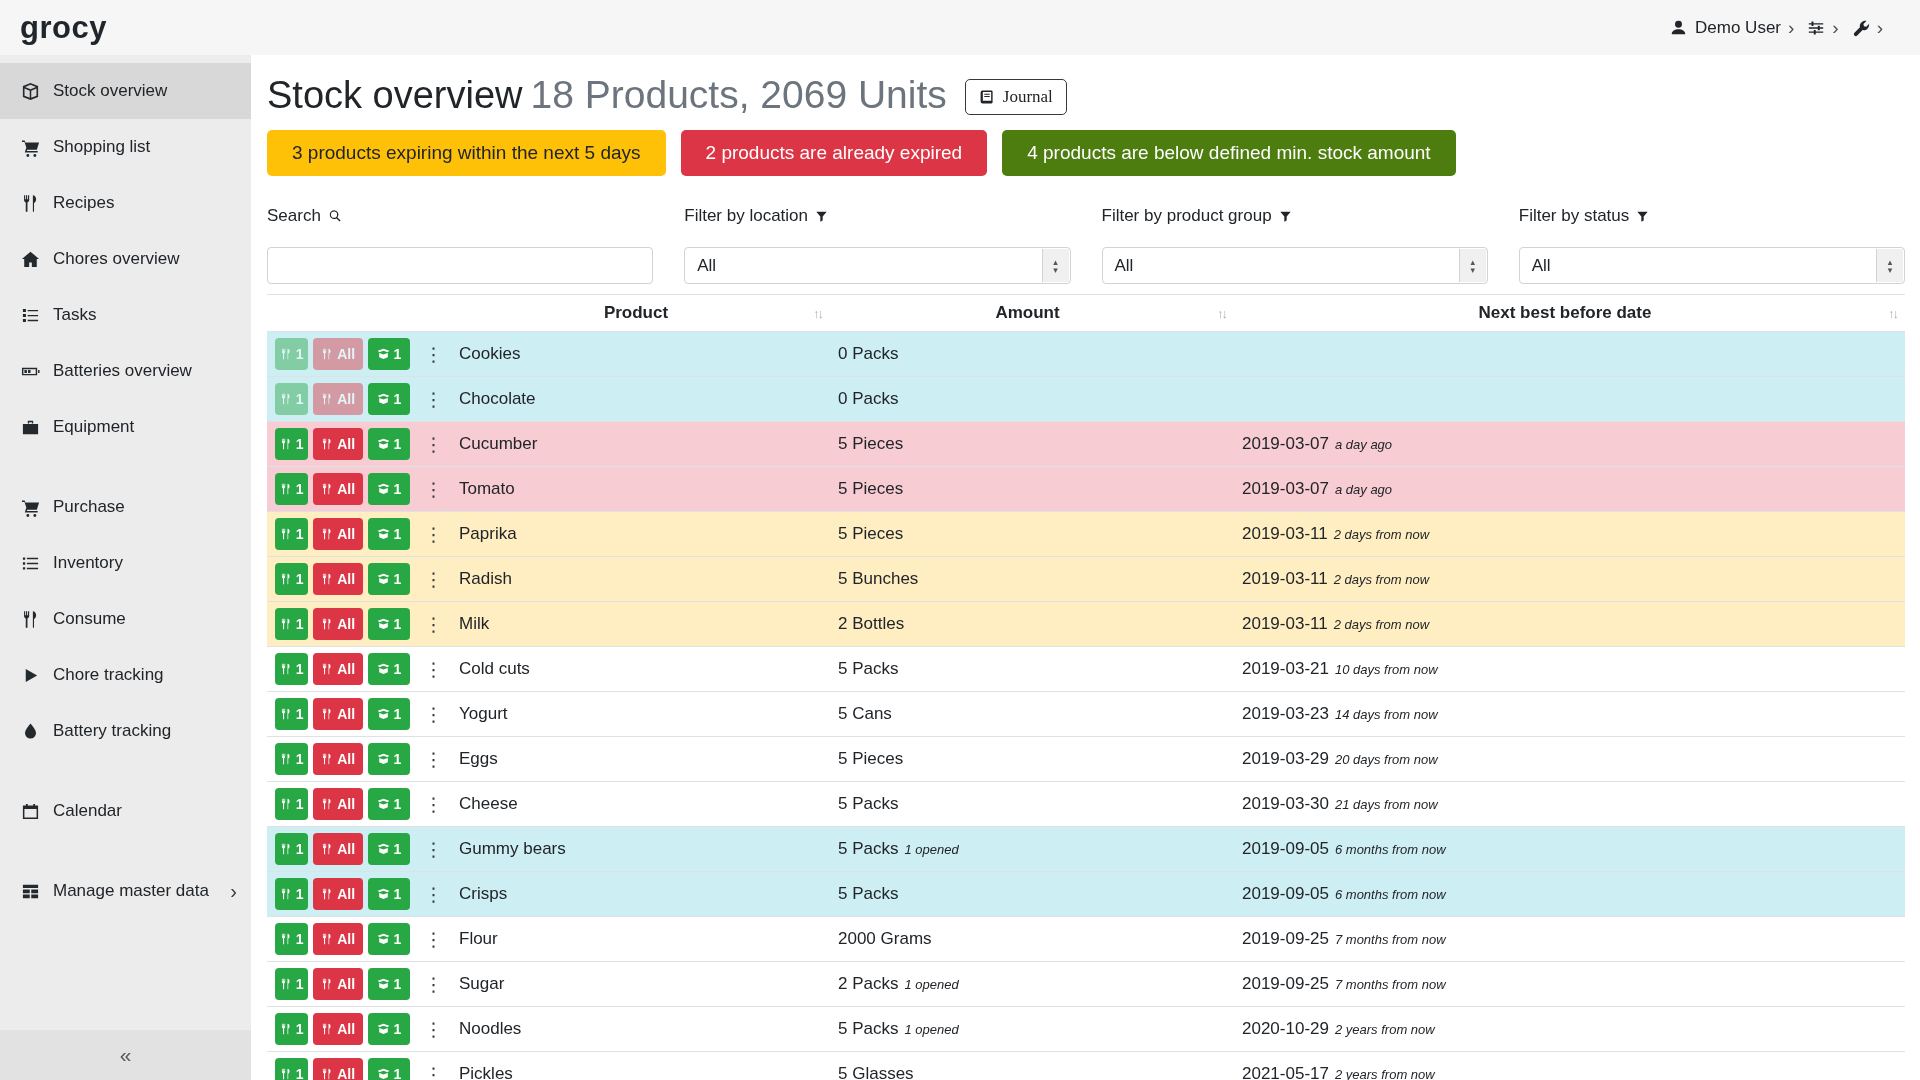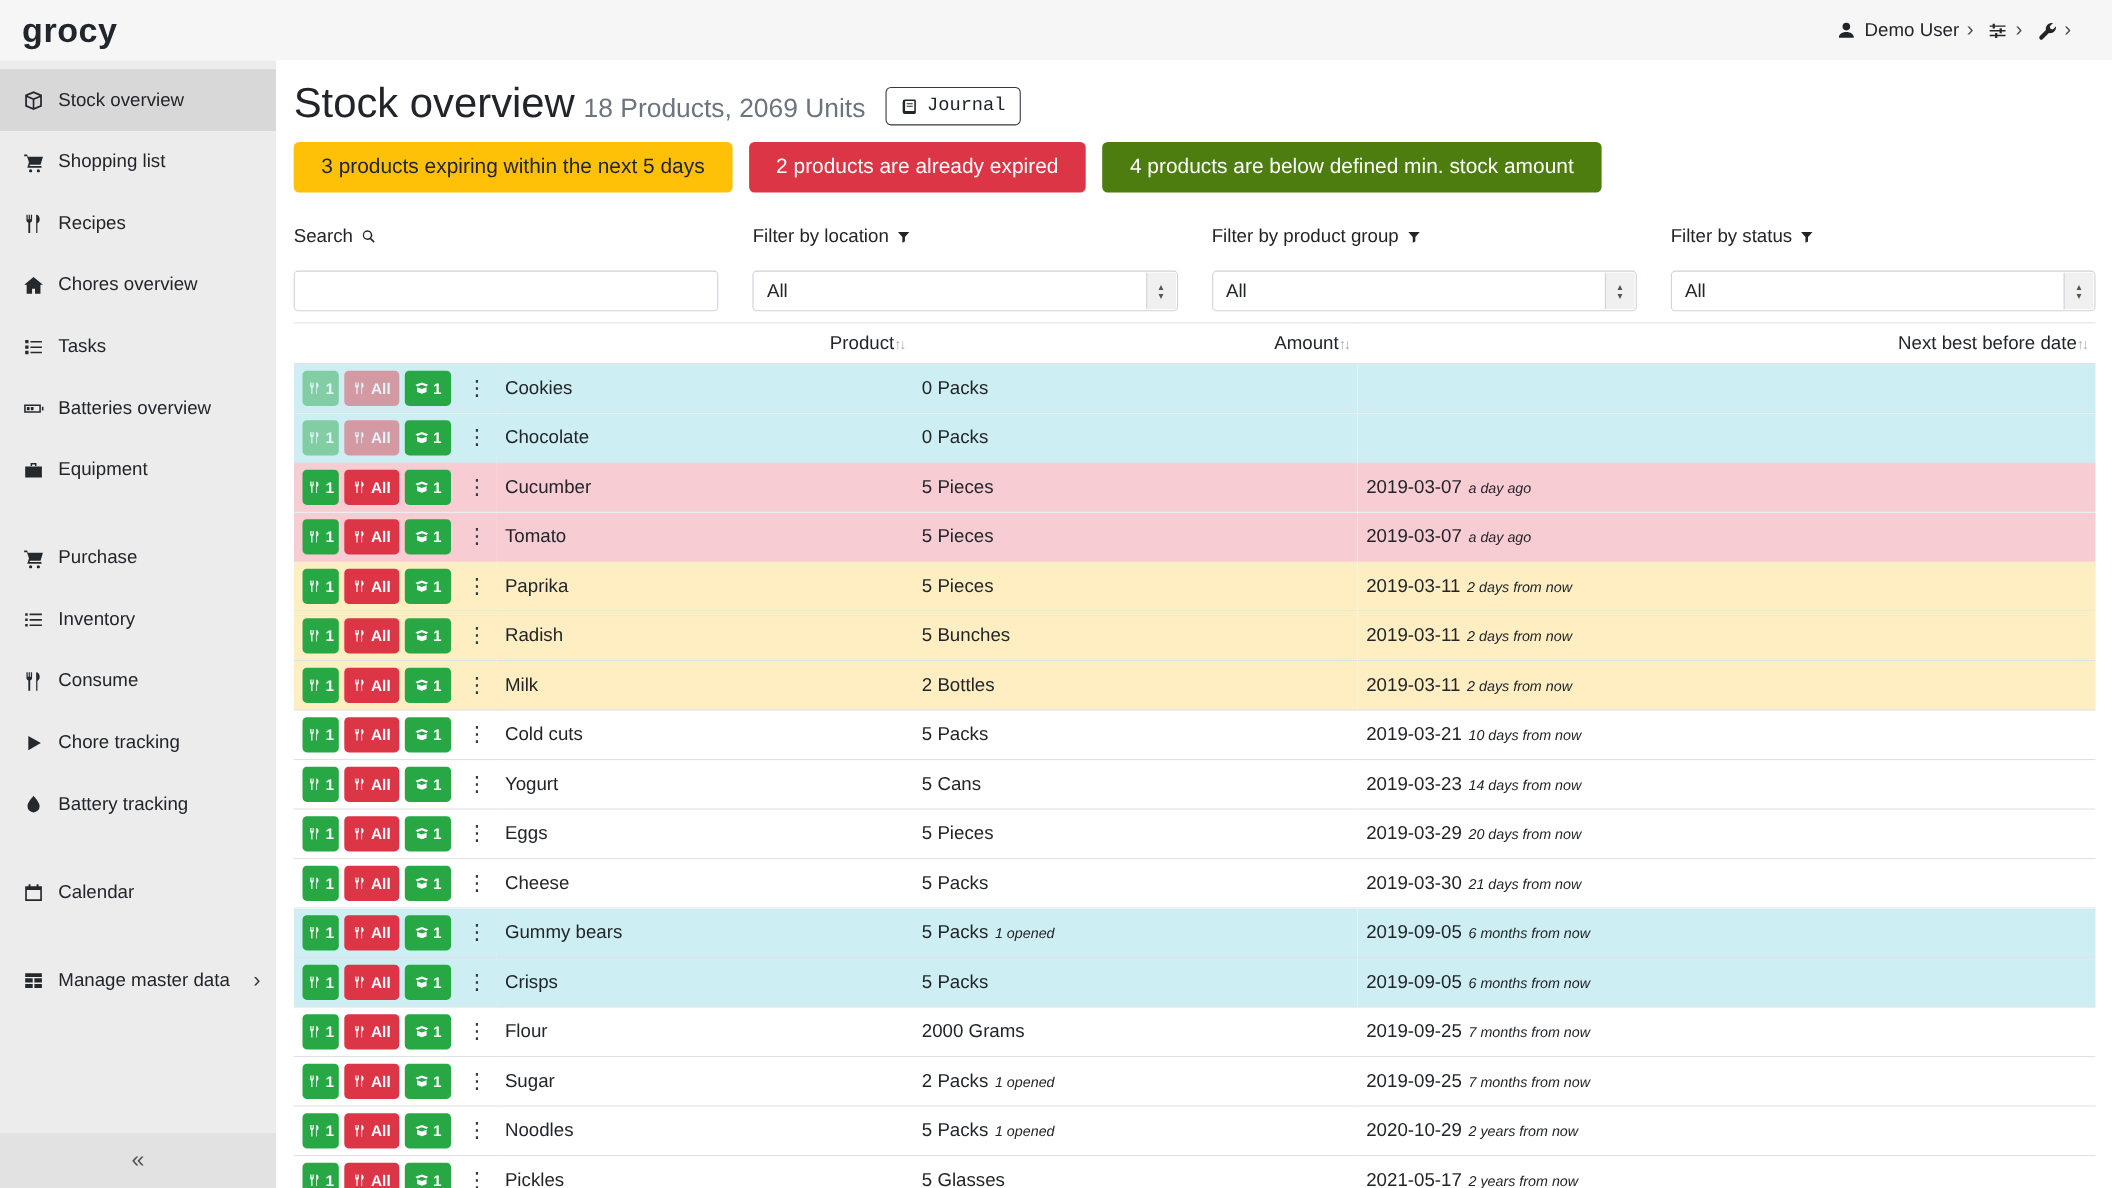--- a/index.html
+++ b/index.html
@@ -22,41 +22,41 @@
   .sidebar li.gap{margin-top:24px}
   .sidebar li.active{background:#d8d8d8}
   .s-icon{width:24px;margin-right:11px;display:flex;justify-content:center;color:#24292e}
   .item-chev{margin-left:auto;color:#33383d;font-size:20px}
   .collapse-bar{position:absolute;left:0;right:0;bottom:0;height:50px;background:#e2e2e2;display:flex;align-items:center;justify-content:center;font-size:21px;color:#555;cursor:pointer}
 
   
   .content{background:#fff;padding:18px 15px 0 16px;overflow:hidden}
   .page-head{display:flex;align-items:center;gap:18px}
   h1{font-size:38px;font-weight:500;color:#212529;white-space:nowrap}
-  h1 small{font-size:24px;color:#6c757d;font-weight:400;margin-left:8px}
-  .journal-btn{display:inline-flex;align-items:center;gap:8px;background:#fff;border:1px solid #343a40;border-radius:5px;font-size:17px;padding:7px 13px;font-family:Liberation Mono, monospace;color:#212529;cursor:pointer;margin-top:4px}
+  h1 small{font-size:39px;color:#6c757d;font-weight:400;margin-left:8px}
+  .journal-btn{display:inline-flex;align-items:center;gap:8px;background:#fff;border:1px solid #343a40;border-radius:5px;font-size:17px;padding:7px 13px;font-family:Liberation Serif, serif;color:#212529;cursor:pointer;margin-top:4px}
 
   .alerts{display:flex;gap:15px;margin-top:13px}
   .badge{display:inline-flex;align-items:center;height:46px;padding:0 25px;border-radius:5px;font-size:19px;cursor:pointer;white-space:nowrap}
   .badge.warning{background:#ffc107;color:#212529}
   .badge.danger{background:#dc3545;color:#ffffff}
   .badge.info{background:#4d7c0f;color:#fff}
 
   .filters{display:grid;grid-template-columns:1fr 1fr 1fr 1fr;column-gap:31px;margin-top:30px}
   .filter-label{font-size:17px;margin-bottom:21px;display:flex;align-items:center;gap:7px;color:#212529}
   .filter-label .icon{color:#212529}
   .text-input{width:100%;height:37px;border:1px solid #ced4da;border-radius:4px;font-size:17px;padding:0 12px;font-family:inherit;background:#fff}
   .select{position:relative;height:37px;border:1px solid #ced4da;border-radius:4px;background:#fff;display:flex;align-items:center;padding:0 36px 0 12px;font-size:17px;cursor:pointer}
   .select-btn{position:absolute;top:1px;bottom:1px;right:1px;width:27px;background:#f0f0f0;border-left:1px solid #ced4da;display:flex;flex-direction:column;align-items:center;justify-content:center;color:#555;font-size:9px;line-height:8px}
   .select-btn::before{content:"▴"}
   .select-btn::after{content:"▾"}
 
   
   .stock-table{width:100%;border-collapse:collapse;margin-top:10px;font-size:17px;table-layout:fixed}
-  .stock-table th{font-weight:400;text-align:right;padding:8px;border-top:1px solid #dee2e6;border-bottom:1px solid #dee2e6}
+  .stock-table th{font-weight:700;text-align:center;padding:8px;border-top:1px solid #dee2e6;border-bottom:1px solid #dee2e6}
   .sort{float:right;color:#aab0b5;font-size:13px;letter-spacing:-2px;margin-top:3px;cursor:pointer}
   .stock-table td{padding:6px 8px;border-bottom:1px solid #dee2e6;vertical-align:middle;overflow:hidden;white-space:nowrap}
   tr.info td{background:#cdeef3}
   tr.danger td{background:#f8ccd3}
   tr.warning td{background:#ffeec1}
   .actions{display:flex;align-items:center;gap:5px}
   .btn{display:inline-flex;align-items:center;justify-content:center;gap:4px;height:32px;border:none;border-radius:4px;color:#fff;font-size:14px;font-weight:700;cursor:pointer;font-family:inherit;padding:0}
   .btn .icon{fill:#fff}
   .btn.green{background:#28a745}
   .btn.red{background:#dc3545}

